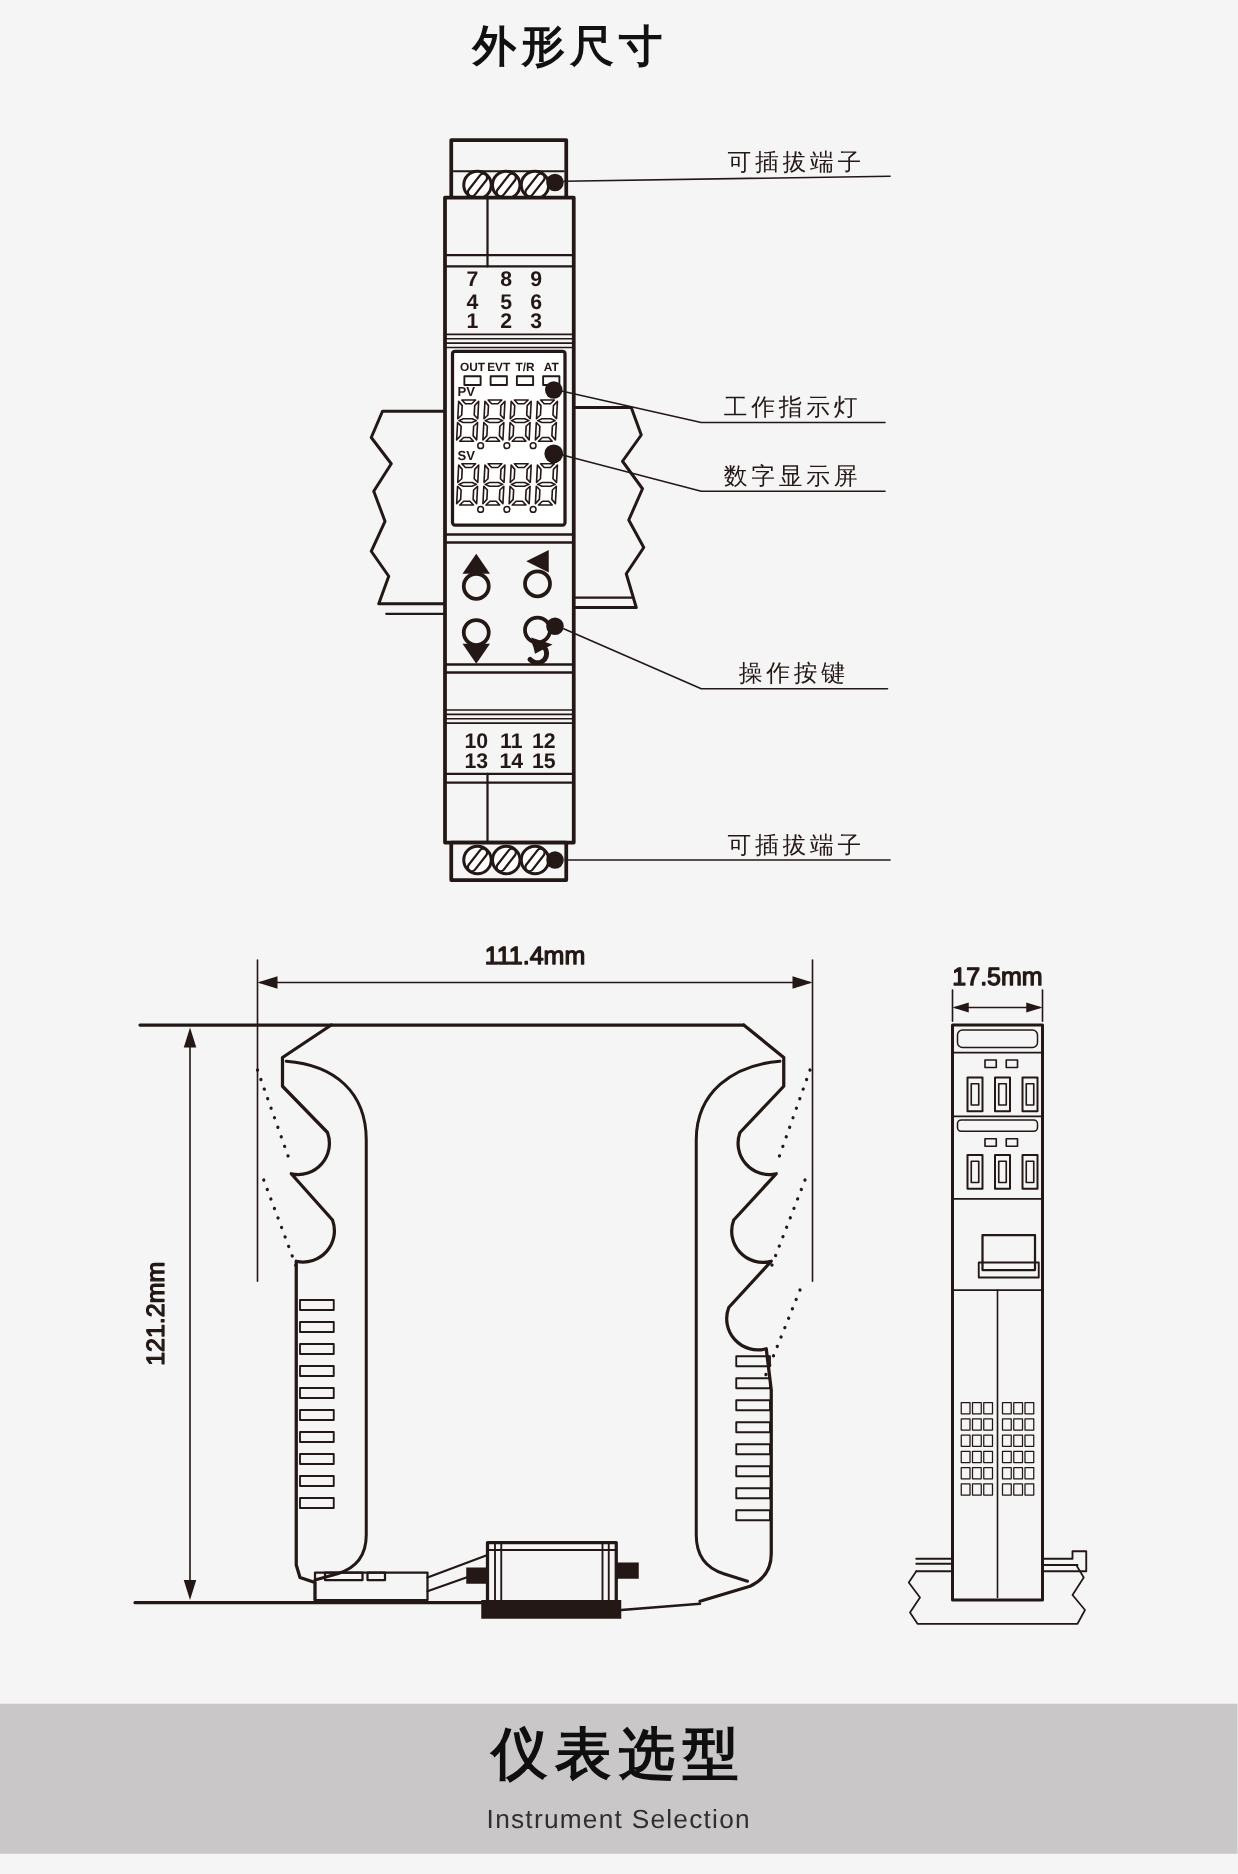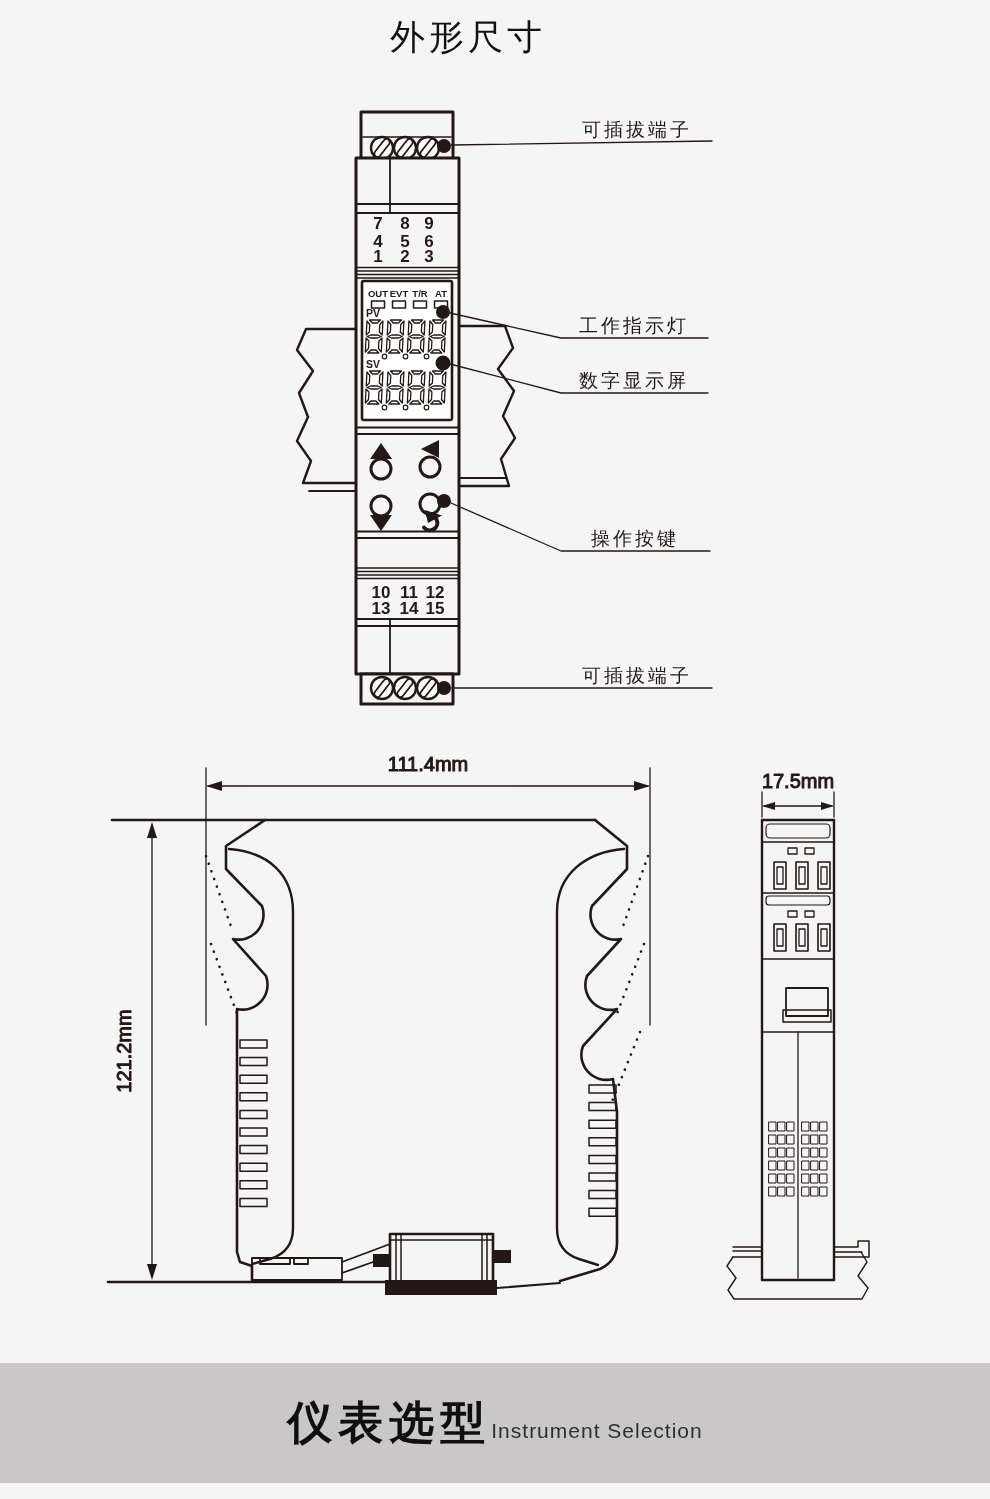--- a/index.html
+++ b/index.html
@@ -3,33 +3,33 @@
 <meta charset="utf-8">
 <style>
   html,body{margin:0;padding:0;}
   body{
     width:990px;height:1499px;position:relative;overflow:hidden;
     background:#f5f5f6;
     font-family:"Liberation Sans","DejaVu Sans",sans-serif;
     color:#1d1712;
   }
   .page-title{
-    position:absolute;top:14px;left:12px;width:912px;text-align:center;
-    font-size:35px;font-weight:normal;letter-spacing:4px;color:#111;
+    position:absolute;top:14px;left:0;width:912px;text-align:center;
+    font-size:35px;font-weight:bold;letter-spacing:4px;color:#111;
   }
   svg{position:absolute;top:0;left:0;}
   svg text{font-family:"Liberation Sans","DejaVu Sans",sans-serif;fill:#231815;}
   .cn-label{font-size:19px;letter-spacing:3px;}
   .dim-label{font-size:20px;}
   .term-num{font-size:17px;font-weight:bold;text-anchor:middle;}
   .status-lbl{font-size:9.5px;font-weight:bold;text-anchor:middle;}
   .pv-sv{font-size:10.5px;font-weight:bold;}
   .banner{
     position:absolute;left:0;top:1363px;width:990px;height:120px;
-    background:#c9c7c8;display:flex;flex-direction:row;align-items:center;justify-content:center;
+    background:#c9c7c8;display:flex;flex-direction:column;align-items:center;justify-content:center;
   }
   .banner-title{font-size:45px;font-weight:bold;color:#0f0f0f;letter-spacing:6px;line-height:1.1;}
   .banner-sub{font-size:21px;color:#2f2f2f;margin-top:16px;letter-spacing:1px;}
 </style>
 </head>
 <body>
 
 <div class="page-title">外形尺寸</div>
 
 <svg width="990" height="1499" viewBox="0 0 990 1499">

